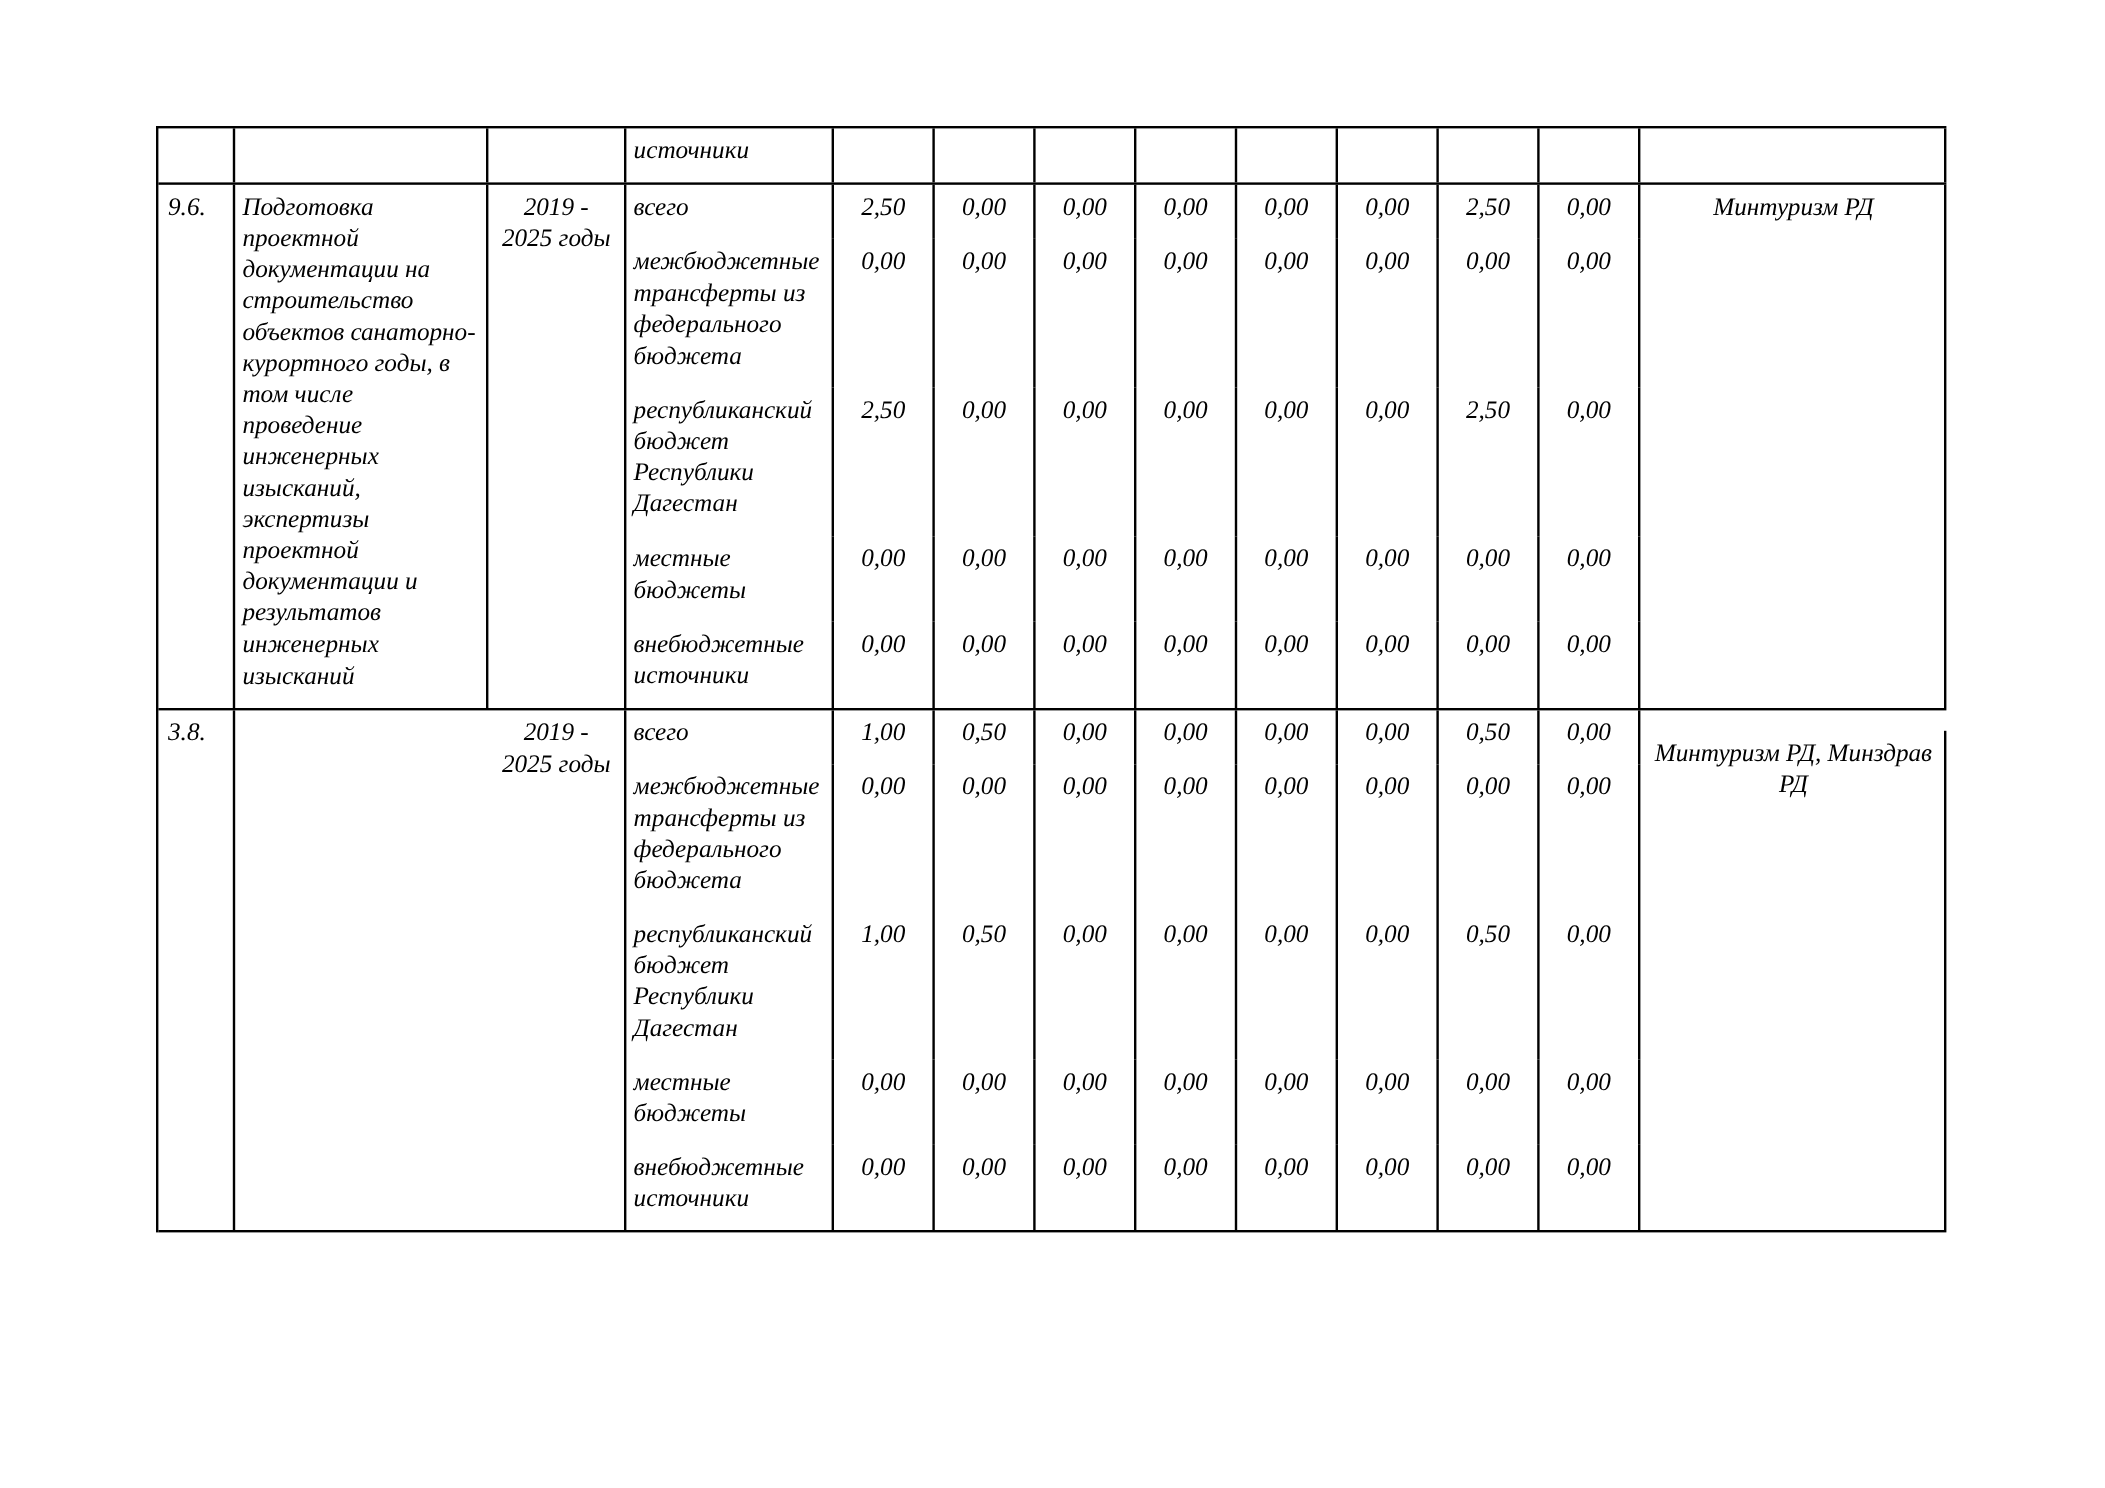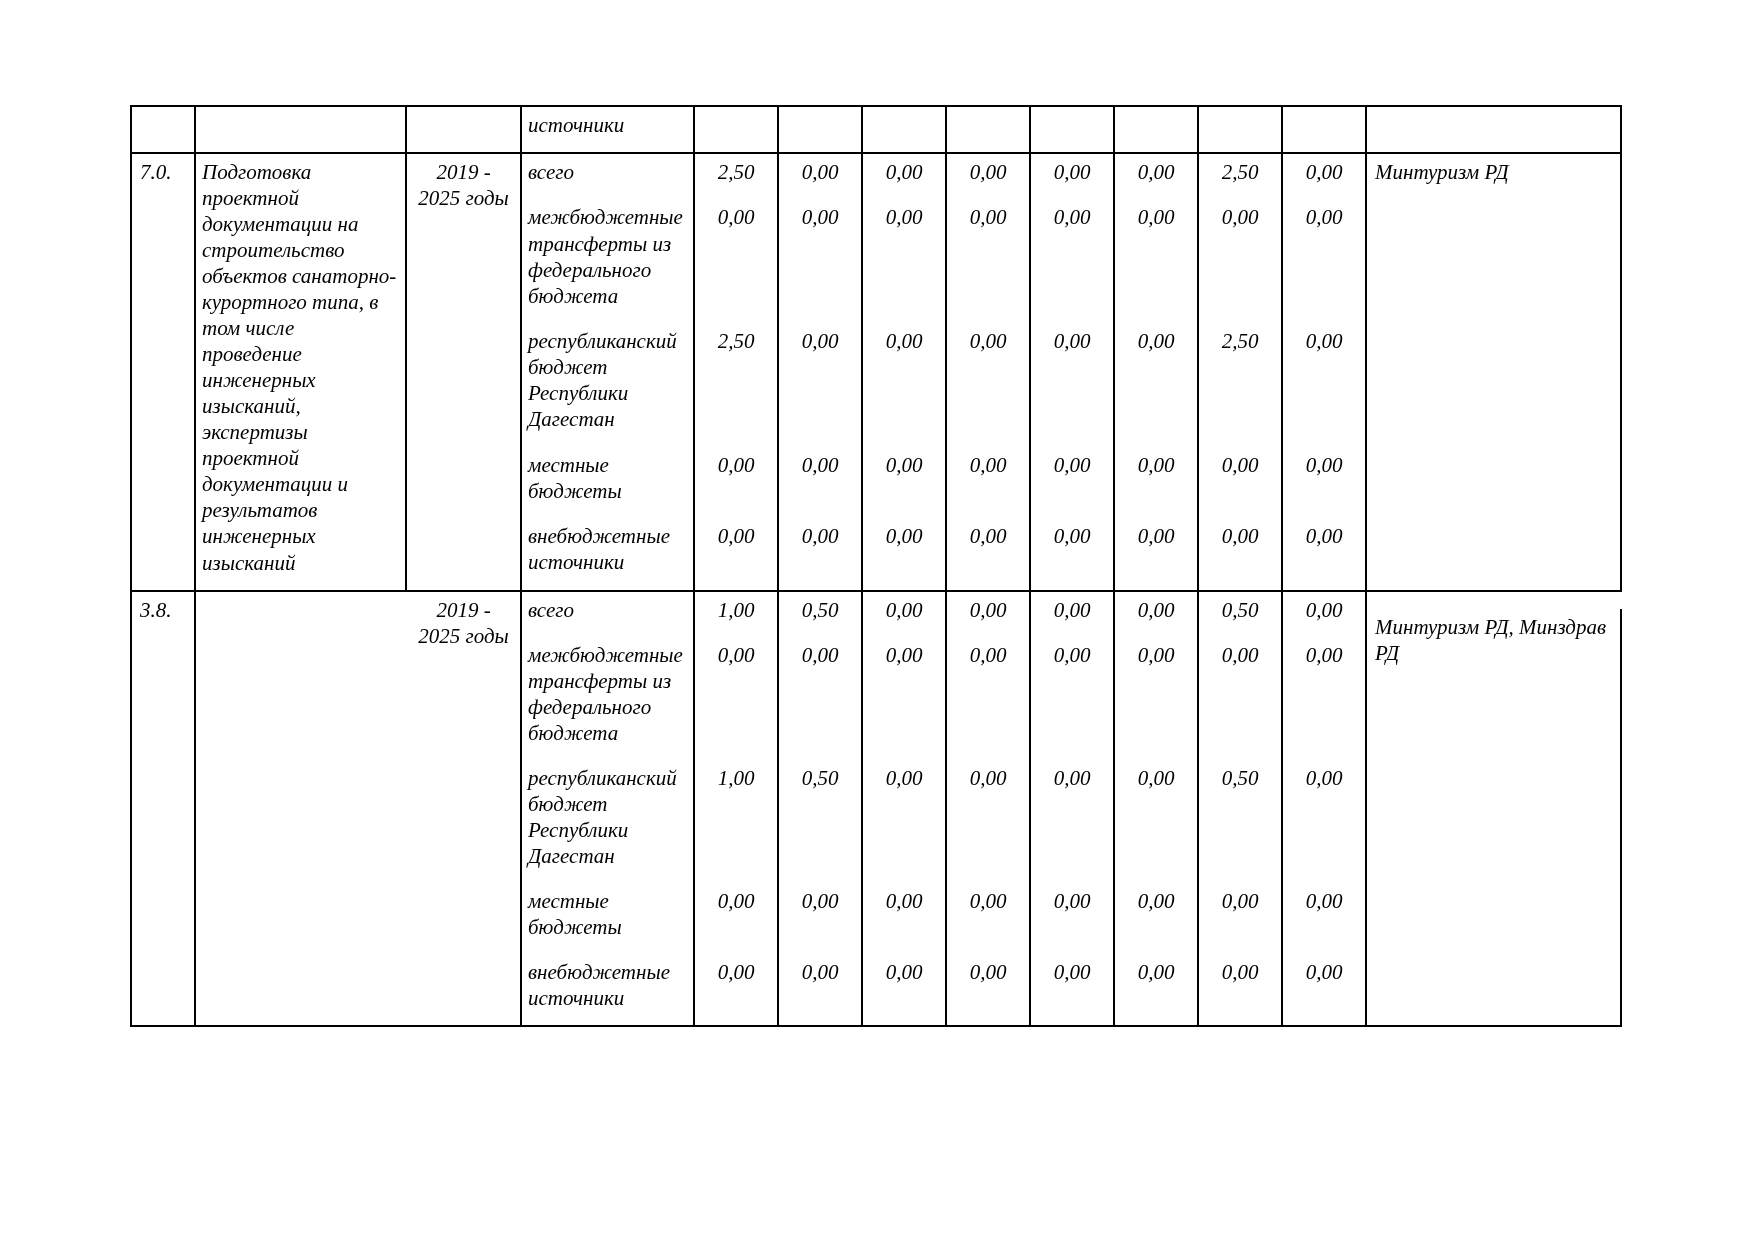--- a/index.html
+++ b/index.html
@@ -31,21 +31,21 @@
   .cell {
     border-right: 2px solid #000;
     padding: 5px 6px 14px 6px;
     overflow-wrap: break-word;
   }
   .num-cell      { grid-column: 1; padding-left: 8px; }
   .name-cell     { grid-column: 2; }
   .period-cell   { grid-column: 3; text-align: center; }
   .source-cell   { grid-column: 4; }
   .value-cell    { text-align: center; padding-left: 2px; padding-right: 2px; }
-  .executor-cell { grid-column: 13; padding-left: 8px; }
+  .executor-cell { grid-column: 13; padding-left: 8px; text-align: center; }
   .partial-row .cell { min-height: 45px; }
   .c5 { grid-column: 5; } .c6 { grid-column: 6; } .c7 { grid-column: 7; }
   .c8 { grid-column: 8; } .c9 { grid-column: 9; } .c10 { grid-column: 10; }
   .c11 { grid-column: 11; } .c12 { grid-column: 12; }
 </style>
 </head>
 <body>
 
 <div class="doc-table">
 
@@ -59,22 +59,22 @@
     <div class="cell value-cell c7"></div>
     <div class="cell value-cell c8"></div>
     <div class="cell value-cell c9"></div>
     <div class="cell value-cell c10"></div>
     <div class="cell value-cell c11"></div>
     <div class="cell value-cell c12"></div>
     <div class="cell executor-cell"></div>
   </div>
 
 <div class="main-row">
-    <div class="cell num-cell" style="grid-row: 1 / span 5;">7.0.</div>
-    <div class="cell name-cell" style="grid-row: 1 / span 5;">Подготовка проектной документации на строительство объектов санаторно-курортного типа, в том числе проведение инженерных изысканий, экспертизы проектной документации и результатов инженерных изысканий</div>
+    <div class="cell num-cell" style="grid-row: 1 / span 5;">9.6.</div>
+    <div class="cell name-cell" style="grid-row: 1 / span 5;">Подготовка проектной документации на строительство объектов санаторно-курортного годы, в том числе проведение инженерных изысканий, экспертизы проектной документации и результатов инженерных изысканий</div>
     <div class="cell period-cell" style="grid-row: 1 / span 5;">2019 - 2025 годы</div>
     <div class="cell executor-cell" style="grid-row: 1 / span 5;">Минтуризм РД</div>
   <div class="cell source-cell" style="grid-row: 1;">всего</div>
       <div class="cell value-cell" style="grid-area: 1 / 5;">2,50</div>
       <div class="cell value-cell" style="grid-area: 1 / 6;">0,00</div>
       <div class="cell value-cell" style="grid-area: 1 / 7;">0,00</div>
       <div class="cell value-cell" style="grid-area: 1 / 8;">0,00</div>
       <div class="cell value-cell" style="grid-area: 1 / 9;">0,00</div>
       <div class="cell value-cell" style="grid-area: 1 / 10;">0,00</div>
       <div class="cell value-cell" style="grid-area: 1 / 11;">2,50</div>

